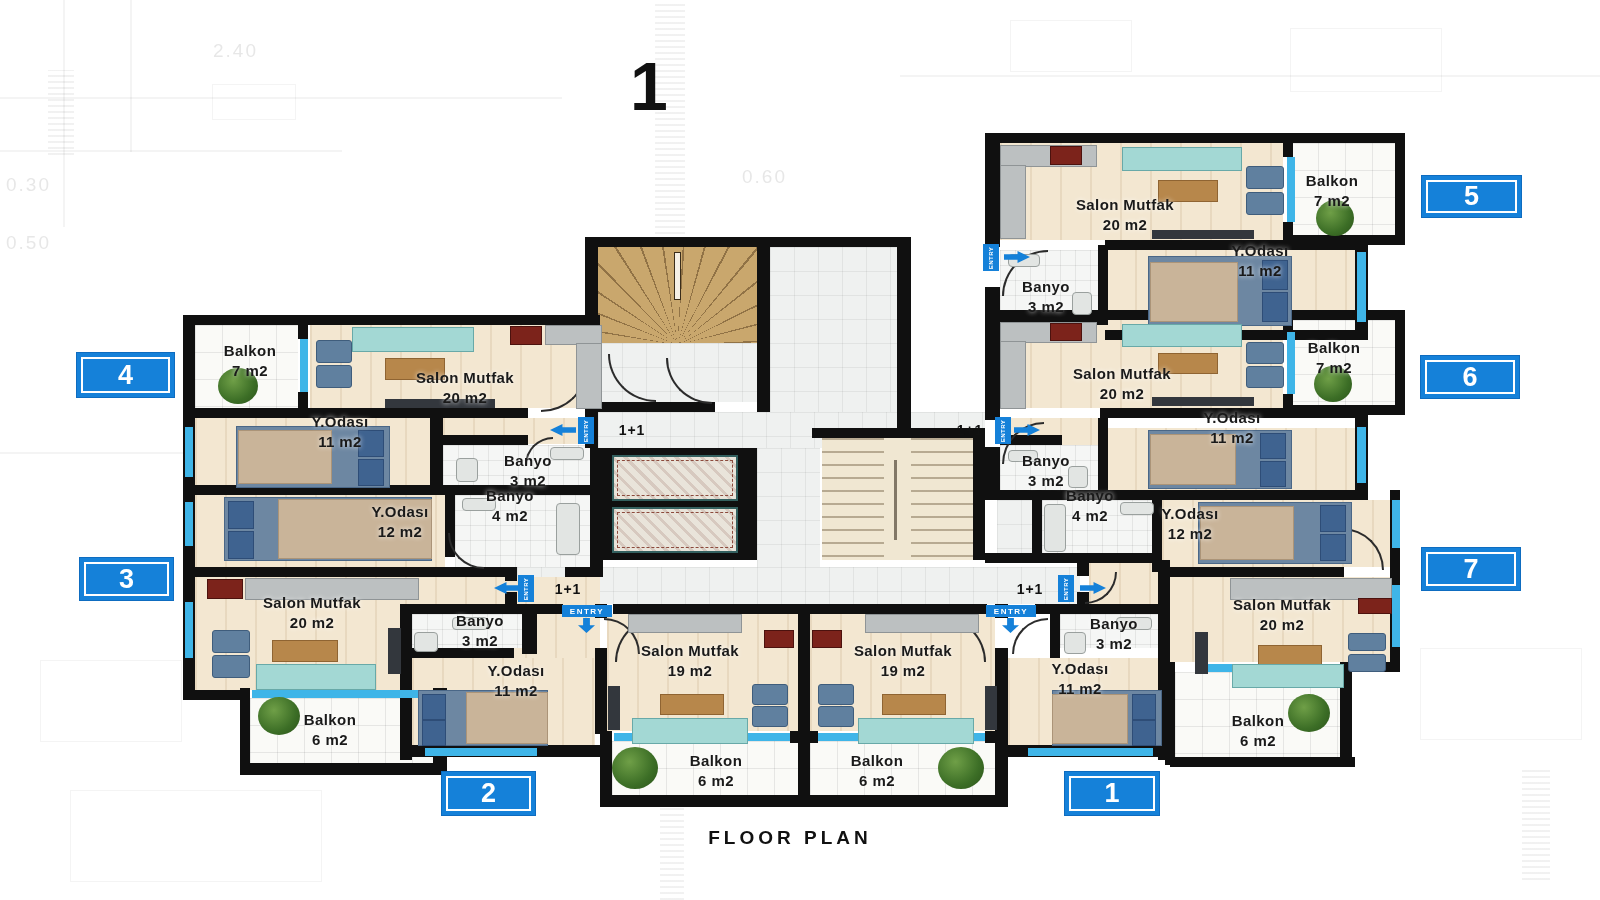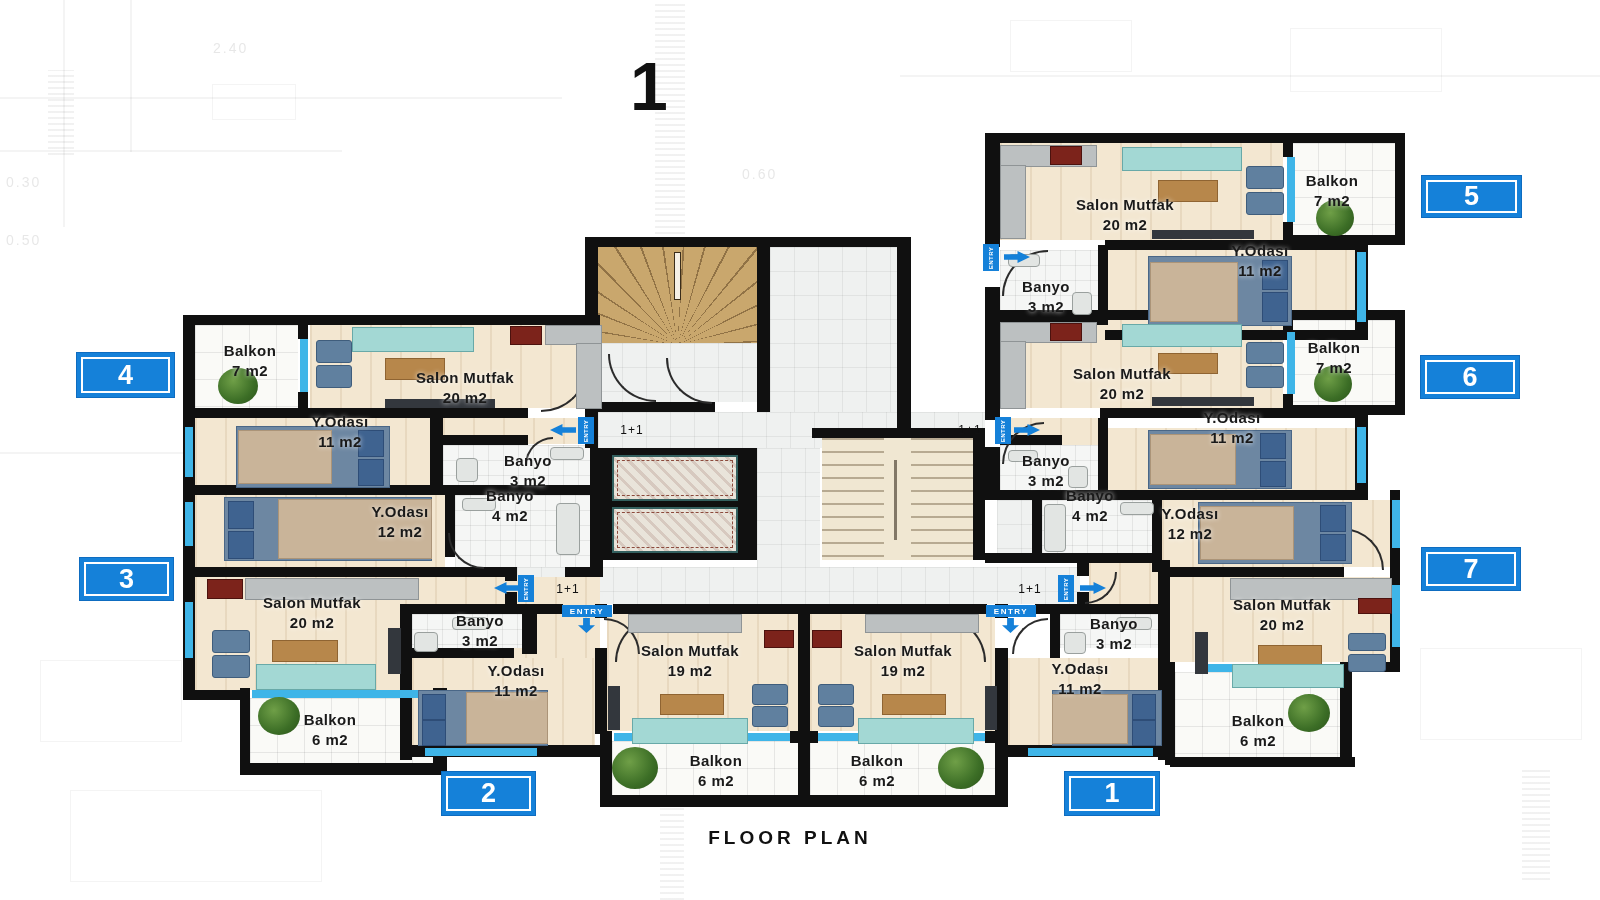--- a/index.html
+++ b/index.html
@@ -22,22 +22,22 @@
   .fbalc{position:absolute;background:#fafaf7;
     background-image:linear-gradient(rgba(0,0,0,.08) 1px,transparent 1px),
                      linear-gradient(90deg,rgba(0,0,0,.08) 1px,transparent 1px);
     background-size:27px 27px;}
   .win{position:absolute;background:#3fb5e8;}
   
   .rlabel{position:absolute;transform:translate(-50%,-50%);text-align:center;
     font-weight:bold;font-size:15px;line-height:1.3;color:#1a1a1a;letter-spacing:.4px;
     white-space:nowrap;text-shadow:0 0 5px rgba(255,255,255,.9);}
   .rlabel span{display:block;}
-  .unittype{position:absolute;transform:translate(-50%,-50%);font-weight:normal;
-    font-size:12px;color:#111;letter-spacing:1px;white-space:nowrap;}
+  .unittype{position:absolute;transform:translate(-50%,-50%);font-weight:bold;
+    font-size:14px;color:#111;letter-spacing:1px;white-space:nowrap;}
   
   .badge{position:absolute;background:#1581d9;border:1px solid #0e6cc0;}
   .badge-in{position:absolute;inset:4px;border:2px solid #fff;display:flex;
     align-items:center;justify-content:center;color:#fff;font-weight:bold;font-size:27px;}
   
   .etag{position:absolute;background:#1581d9;color:#fff;display:flex;align-items:center;
     justify-content:center;font-weight:bold;}
   .etag.v{width:16px;height:27px;font-size:6px;}
   .etag.v span{transform:rotate(-90deg);letter-spacing:.5px;}
   .etag.h{width:50px;height:12px;font-size:8px;letter-spacing:1.5px;}
@@ -82,21 +82,21 @@
   #title .t1{font-size:68px;font-weight:bold;line-height:.9;}
   #title .t2{font-size:33px;font-weight:bold;letter-spacing:5px;margin:16px 0 0 6px;}
   #footer{position:absolute;left:590px;top:826px;width:400px;text-align:center;color:#111;}
   #footer .f1{font-size:29px;font-weight:bold;letter-spacing:3px;}
   #footer .f2{font-size:19px;font-weight:bold;letter-spacing:4px;margin-top:1px;}
   #wm{position:absolute;left:205px;top:474px;width:1200px;font-size:56px;font-weight:400;
     letter-spacing:21px;color:rgba(195,195,195,.42);white-space:nowrap;}
   
   .bgl{position:absolute;border:1px solid rgba(60,60,60,.055);}
   .bgh{position:absolute;background:repeating-linear-gradient(0deg,rgba(60,60,60,.07) 0 2px,transparent 2px 6px);}
-  .bgt{position:absolute;color:rgba(120,120,120,.18);font-size:14px;letter-spacing:2px;}
+  .bgt{position:absolute;color:rgba(120,120,120,.18);font-size:19px;letter-spacing:2px;}
 </style>
 </head>
 <body>
 
 <div id="stage">
 
   <div class="bgh" style="left:48px;top:70px;width:26px;height:85px;"></div>
   <div class="bgl" style="left:0;top:150px;width:340px;height:0;"></div>
   <div class="bgl" style="left:63px;top:0;width:0;height:225px;"></div>
   <div class="bgl" style="left:130px;top:0;width:0;height:150px;"></div>

